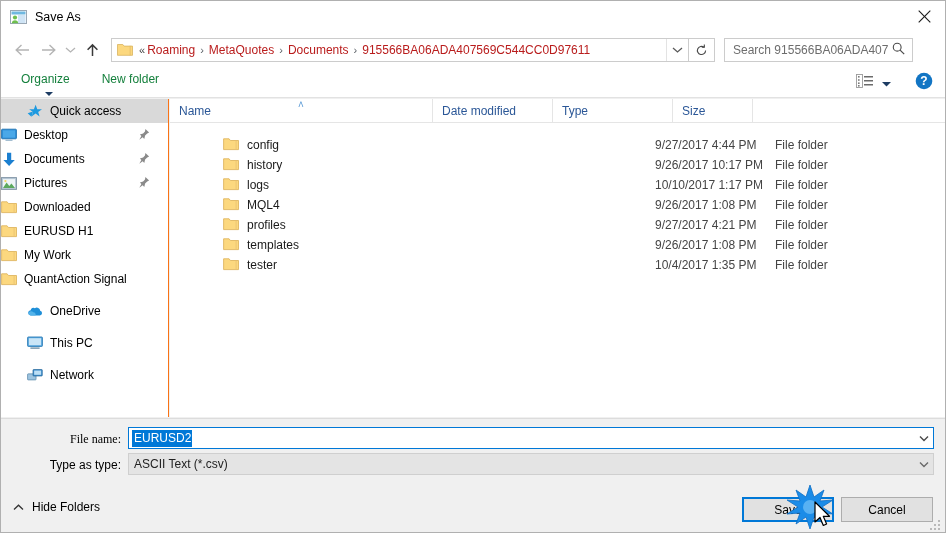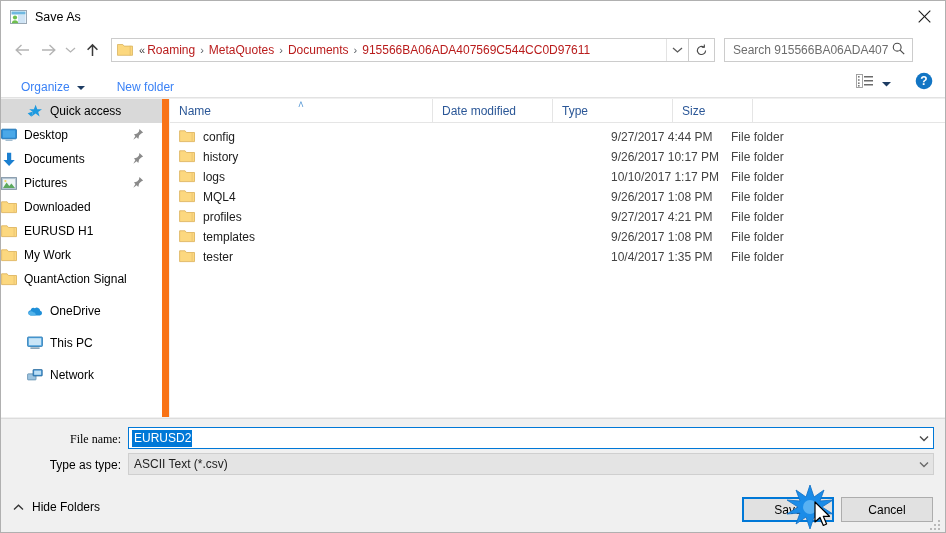--- a/index.html
+++ b/index.html
@@ -107,42 +107,42 @@
 
   
   #toolbar {
     position: absolute; left: 0; top: 67px;
     width: 946px; height: 30px;
     background: #ffffff;
     border-bottom: 1px solid #e2e2e2;
     display: flex; align-items: center;
   }
   .tb-item {
-    font-size: 12px; color: #3b82f6;
-    display: flex; align-items: flex-end;
-    height: 22px; padding: 0 6px;
+    font-size: 12px; color: #15803d;
+    display: flex; align-items: center;
+    height: 22px; padding: 0 6px; flex-direction: column;
   }
   #tb-organize { margin-left: 14px; }
   #tb-newfolder { margin-left: 20px; }
   .tb-caret { margin-left: 7px; }
   #tb-right {
     margin-left: auto; display: flex; align-items: center; height: 100%;
   }
   #viewmode-btn {
     display: flex; align-items: center; gap: 8px;
     padding: 0 6px; height: 22px;
   }
   #help-btn { margin-left: 18px; margin-right: 14px; }
 
   
   #sidebar {
     position: absolute; left: 0; top: 98px;
     width: 168px; height: 318px;
     background: #ffffff;
-    border-right: 7px solid #f97316;
+    border-right: 1px solid #f97316;
     overflow: hidden;
   }
   .side-row {
     height: 24px; display: flex; align-items: center;
     position: relative; font-size: 12px; color: #000;
   }
   .side-row.selected { background: #d9d9d9; }
   .side-row .s-ico {
     width: 16px; height: 16px;
     display: flex; align-items: center; justify-content: center;
@@ -174,23 +174,24 @@
   }
   #sort-caret {
     position: absolute; top: 0px; left: 128px;
     color: #5a9ad6; font-size: 10px;
   }
   .frow {
     height: 20px; position: relative;
     font-size: 12px; color: #333;
   }
   .fcell {
-    position: absolute; top: 4px; height: 20px;
+    position: absolute; top: 12px; height: 20px;
     display: flex; align-items: center;
     white-space: nowrap;
+    margin-left: 44px;
   }
   .fname { left: 9px; color: #1a1a1a; }
   .fname .lbl { margin-left: 8px; }
   .fdate { left: 441px; color: #444; }
   .ftype { left: 561px; color: #444; }
   .fsize { left: 681px; color: #444; }
 
   
   #formarea {
     position: absolute; left: 0; top: 417px;

